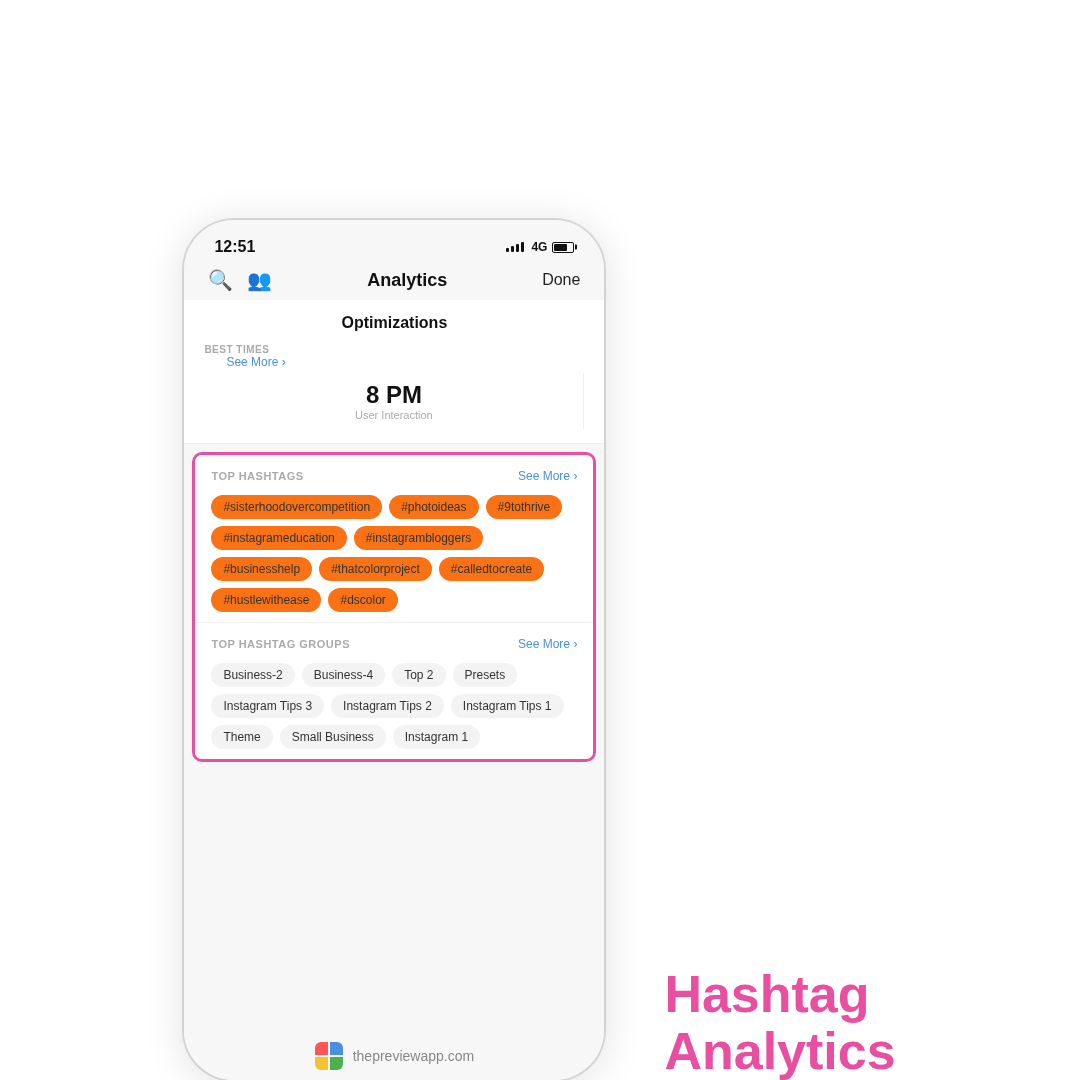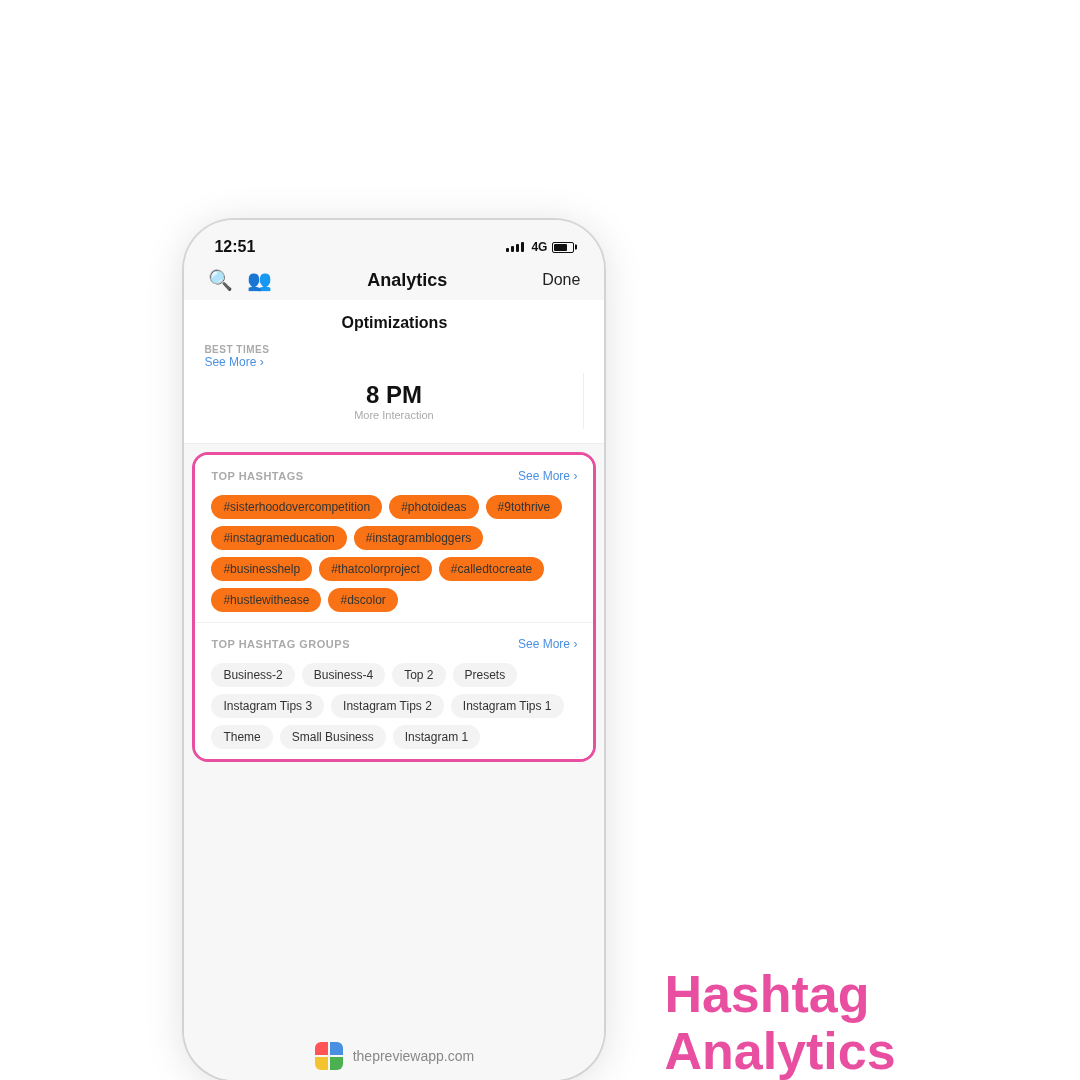--- a/index.html
+++ b/index.html
@@ -139,20 +139,21 @@
       font-size: 10px;
       font-weight: 700;
       color: #aaa;
       letter-spacing: 0.5px;
       text-transform: uppercase;
     }
     .see-more-link {
       font-size: 12px;
       color: #4a90e2;
       font-weight: 500;
+      margin-left: 22px;
     }
     .times-container {
       display: flex;
       width: 100%;
       margin-top: 4px;
     }
     .time-item {
       flex: 1;
       text-align: center;
       padding: 8px 0;
@@ -166,21 +167,21 @@
       color: #111;
     }
     .time-desc {
       font-size: 11px;
       color: #aaa;
     }
 
     
     .hashtags-outer {
       border: 3px solid #e94fa0;
-      border-radius: 16px;
+      border-radius: 10px;
       margin: 0 8px;
       overflow: hidden;
       background: #fff;
     }
 
     .section-block {
       padding: 14px 16px 10px 16px;
       background: #fff;
     }
     .section-block + .section-block {
@@ -348,21 +349,21 @@
       <div class="optimizations-title">Optimizations</div>
       <div class="best-times-row">
         <span class="best-times-label">BEST TIMES</span>
         <span class="see-more-link">
           <span>See More</span> ›
         </span>
       </div>
       <div class="times-container">
         <div class="time-item">
           <div class="time-value">8 PM</div>
-          <div class="time-desc">More Interaction</div>
+          <div class="time-desc">User Interaction</div>
         </div>
       </div>
     </div>
 
     <div style="background:#f7f7f7; padding: 8px 0 12px 0; flex: 1;">
       <div class="hashtags-outer">
 
         <div class="section-block">
           <div class="section-header">
             <span class="section-label">TOP HASHTAGS</span>

